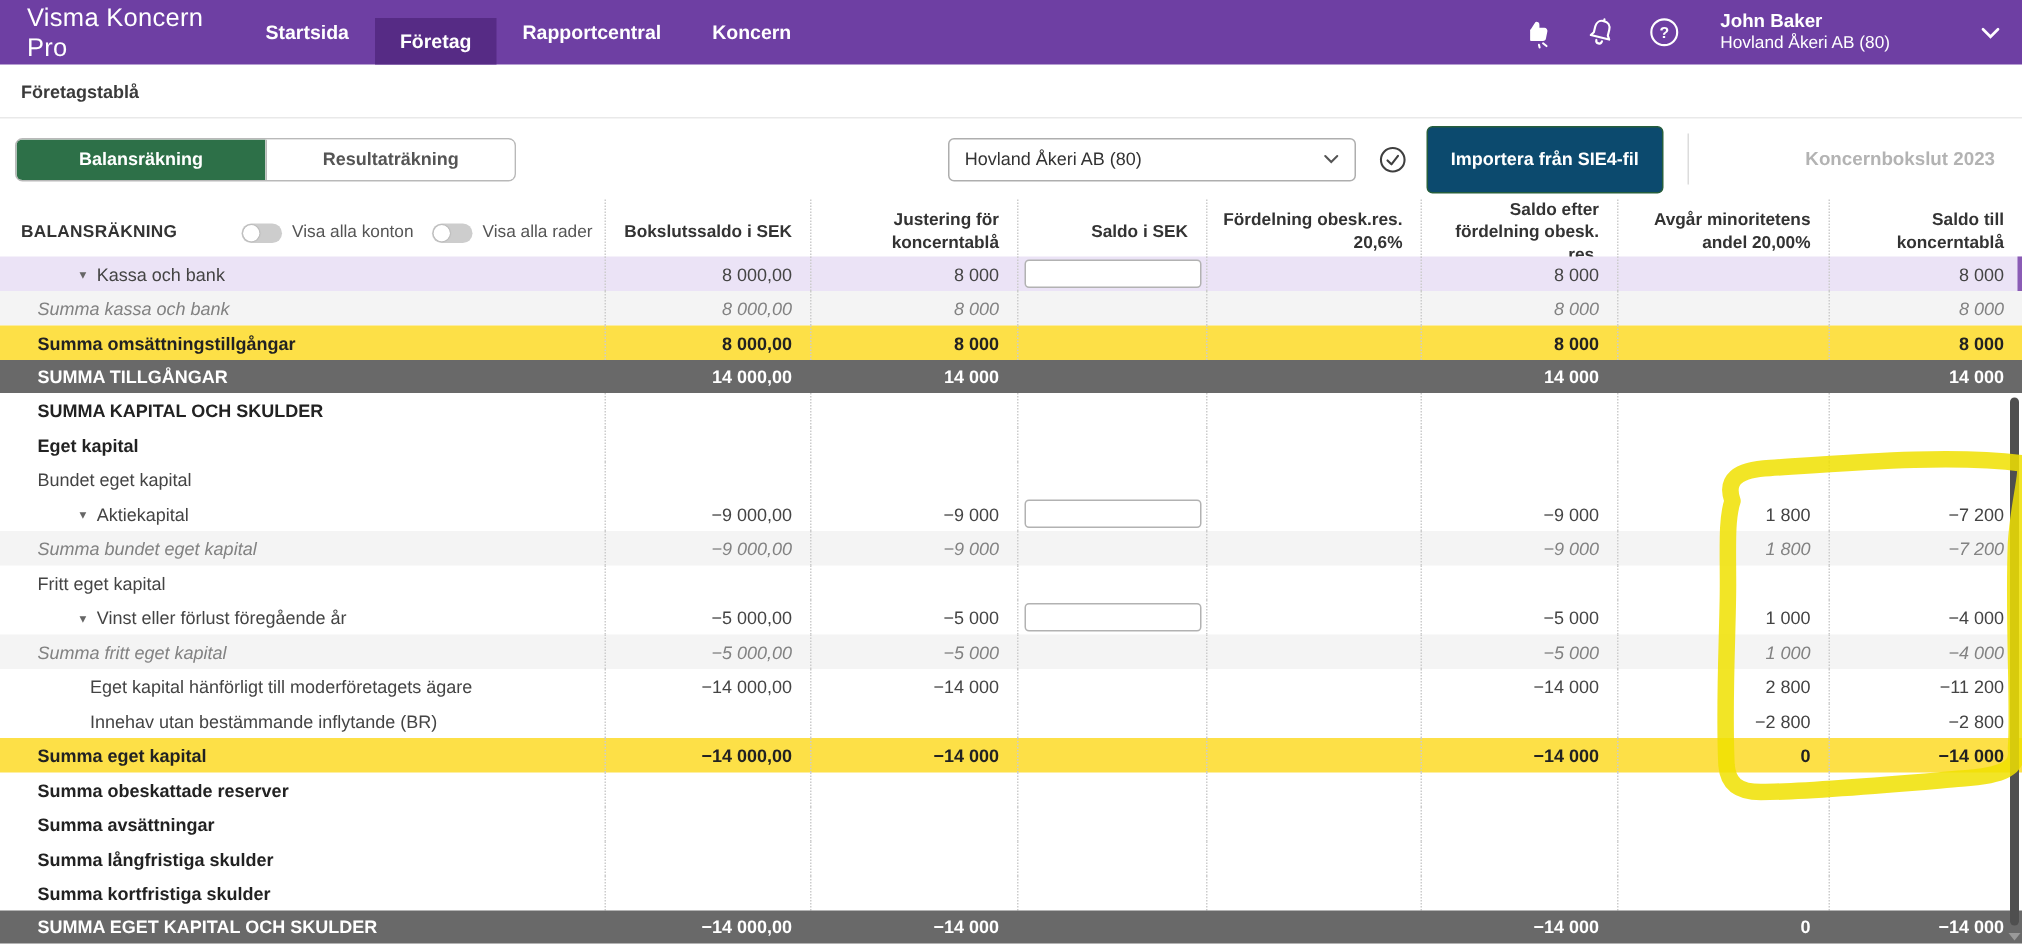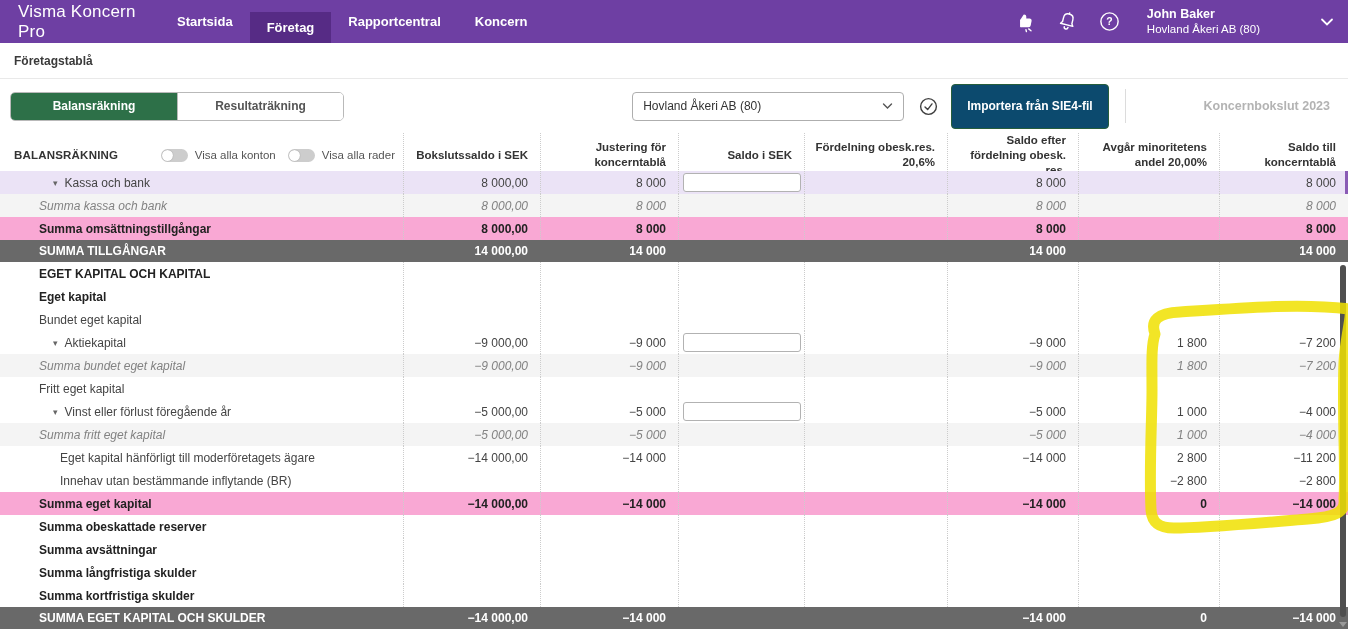--- a/index.html
+++ b/index.html
@@ -47,28 +47,28 @@
   .h-first { display:flex; align-items:center; justify-content:space-between; padding:0 8px 0 14px; }
   .t-title { font-size:11.5px; font-weight:700; color:#333; letter-spacing:.2px; }
   .toggles { display:flex; flex-direction:row; gap:12px; }
   .toggle-row { display:flex; align-items:center; }
   .toggle-pill { width:27px; height:13px; border-radius:7px; background:#cdcdcd; position:relative; margin-right:7px; cursor:pointer; flex:none; }
   .toggle-knob { position:absolute; left:1px; top:1px; width:11px; height:11px; border-radius:50%; background:#fff; box-shadow:0 0 1px rgba(0,0,0,.4); }
   .toggle-label { font-size:11.5px; color:#555; white-space:nowrap; }
   .h-cell { display:flex; align-items:center; justify-content:flex-end; text-align:right; padding:0 12px 0 4px; border-left:1px dotted #ccc; font-size:11.5px; font-weight:700; color:#333; line-height:1.3; }
 
   .t-row { height:23px; font-size:12px; color:#444; position:relative; }
-  .cell-label { display:flex; align-items:center; height:100%; padding-left:39px; white-space:nowrap; overflow:hidden; }
+  .cell-label { display:flex; align-items:center; height:100%; padding-left:25px; white-space:nowrap; overflow:hidden; }
   .cell-num { display:flex; align-items:center; justify-content:flex-end; height:100%; padding-right:12px; border-left:1px dotted #ccc; white-space:nowrap; }
   .row-chevron { font-size:9px; color:#666; margin-right:7px; cursor:pointer; }
 
   .r-account .cell-label { padding-left:53px; }
   .r-plain-indent .cell-label { padding-left:60px; }
   .r-sum-italic { background:#f4f4f4; font-style:italic; color:#828282; }
-  .r-sum-bold { background:#f9a8d4; font-weight:700; color:#222; }
+  .r-sum-bold { background:#fde047; font-weight:700; color:#222; }
   .r-section-bold { font-weight:700; color:#222; }
   .r-selected { background:#ebe3f6; }
   .r-selected::after { content:''; position:absolute; right:0; top:0; bottom:0; width:3px; background:#8a5bb5; }
   .r-total-dark { background:#696969; color:#fff; font-weight:700; height:22px; }
   .r-total-dark .cell-num { border-left:none; }
 
   .cell-input { justify-content:flex-start; padding:0 4px; }
   .cell-input input { width:118px; height:19px; border:1px solid #b2b2b2; border-radius:3px; background:#fff; font-family:"Liberation Sans", sans-serif; font-size:11px; padding:0 5px; }
 
   
@@ -229,21 +229,21 @@
           <div class="cell-num">14 000,00</div>
           <div class="cell-num">14 000</div>
           <div class="cell-num"></div>
           <div class="cell-num"></div>
           <div class="cell-num">14 000</div>
           <div class="cell-num"></div>
           <div class="cell-num">14 000</div>
         </div>
         <div class="t-row r-section-bold">
           <div class="cell-label">
-            <span>EGET KAPITAL OCH KAPITAL</span>
+            <span>SUMMA KAPITAL OCH SKULDER</span>
           </div>
           <div class="cell-num"></div>
           <div class="cell-num"></div>
           <div class="cell-num"></div>
           <div class="cell-num"></div>
           <div class="cell-num"></div>
           <div class="cell-num"></div>
           <div class="cell-num"></div>
         </div>
         <div class="t-row r-section-bold">

